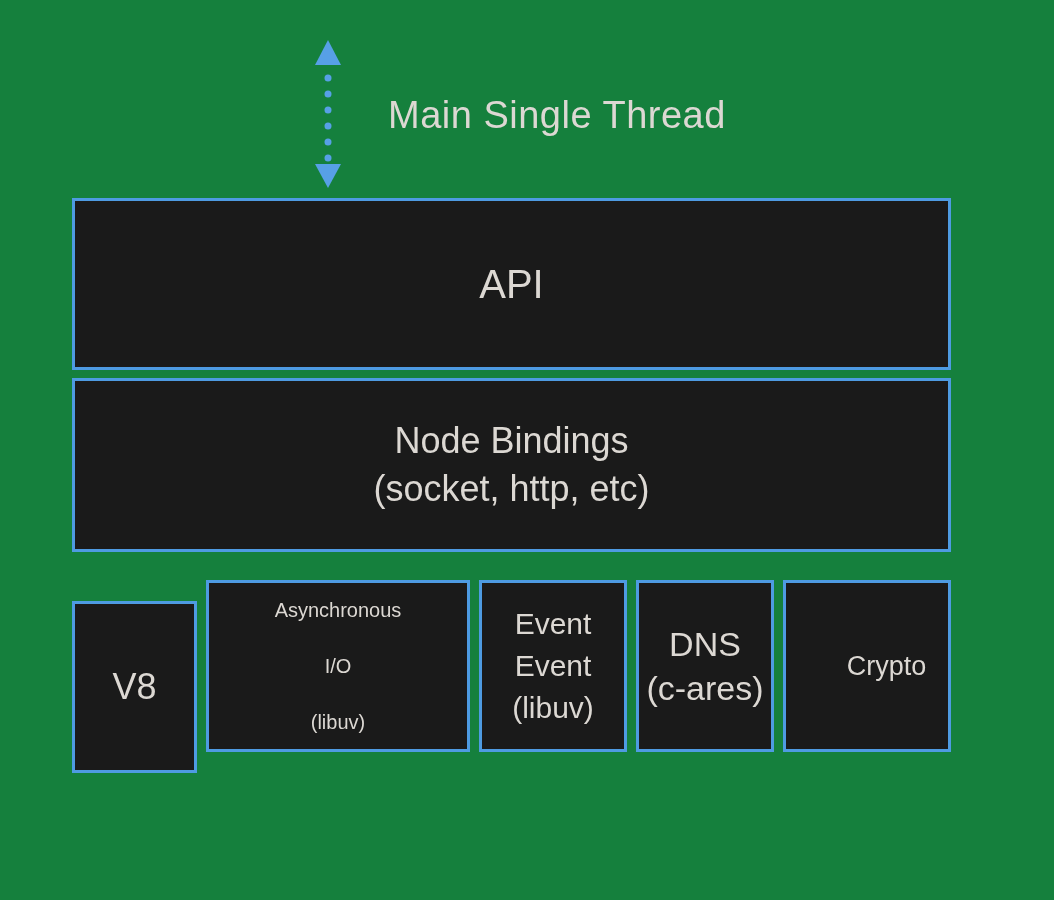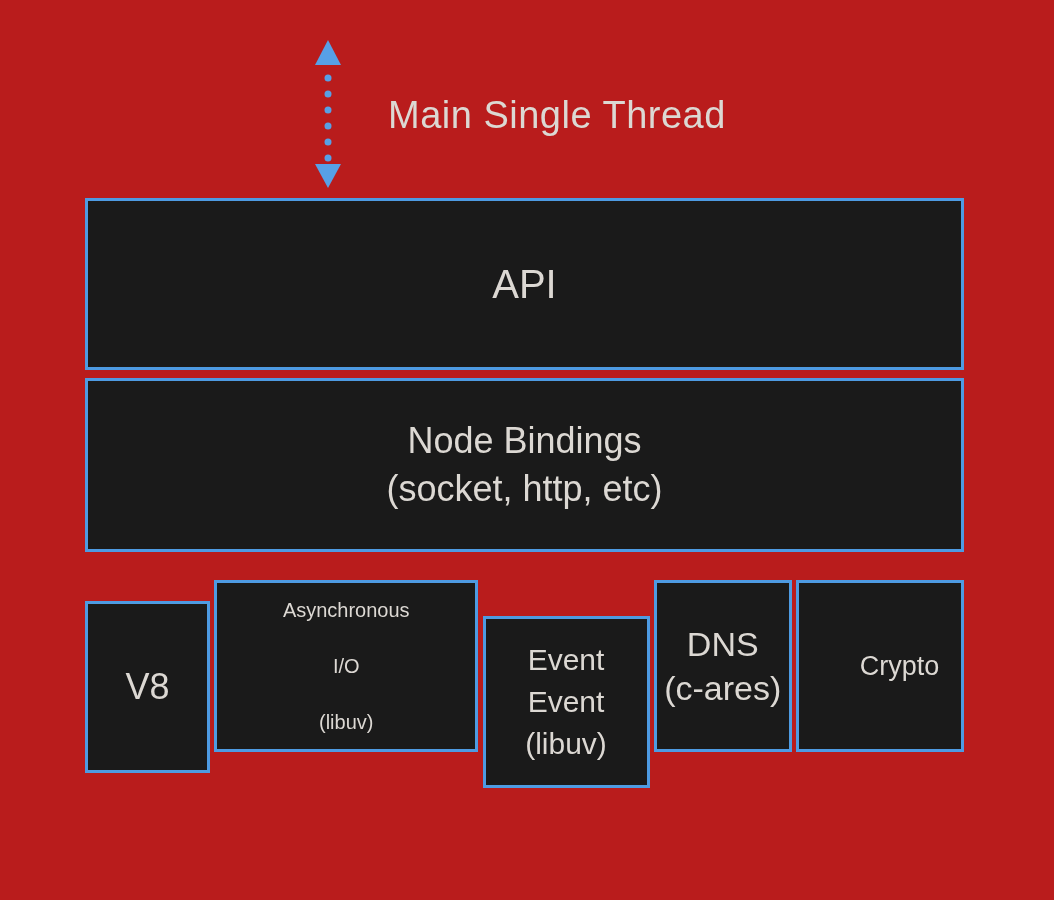--- a/index.html
+++ b/index.html
@@ -4,21 +4,21 @@
 <style>
   html, body {
     margin: 0;
     padding: 0;
     background: #1f1f1f;
   }
   .canvas {
     position: relative;
     width: 1054px;
     height: 900px;
-    background: #b91c1c;
+    background: #15803d;
     font-family: "Liberation Sans", "DejaVu Sans", sans-serif;
     font-weight: 300;
     color: #dcd8d3;
     overflow: hidden;
   }
   .main-title {
     position: absolute;
     left: 388px;
     top: 94px;
     font-size: 38px;
@@ -26,21 +26,21 @@
     color: #dcd8d3;
     white-space: nowrap;
   }
   .arrow-svg {
     position: absolute;
     left: 306px;
     top: 40px;
   }
   .stack {
     position: absolute;
-    left: 85px;
+    left: 72px;
     top: 198px;
     width: 879px;
   }
   .box {
     box-sizing: border-box;
     border: 3px solid #4e9be2;
     background: #1a1a1a;
     display: flex;
     flex-direction: column;
     align-items: center;
@@ -59,21 +59,21 @@
     line-height: 48px;
   }
   .bottom-row {
     display: flex;
     justify-content: space-between;
     width: 100%;
   }
   .bottom-row .box { height: 172px; }
   .box-v8        { width: 125px; font-size: 36px; margin-top: 21px; }
   .box-async     { width: 264px; font-size: 20px; line-height: 40px; gap: 16px; }
-  .box-eventloop { width: 167px; font-size: 30px; line-height: 42px; margin-top: 36px; }
+  .box-eventloop { width: 148px; font-size: 30px; line-height: 42px; }
   .box-dns       { width: 138px; font-size: 34px; line-height: 44px; align-items: center; }
   .box-crypto    { width: 168px; font-size: 27px; line-height: 38px; padding-left: 39px; }
   .line { display: block; }
 </style>
 </head>
 <body>
 
 <div class="canvas">
 
   <svg class="arrow-svg" width="44" height="148" viewBox="0 0 44 148" aria-hidden="true">

